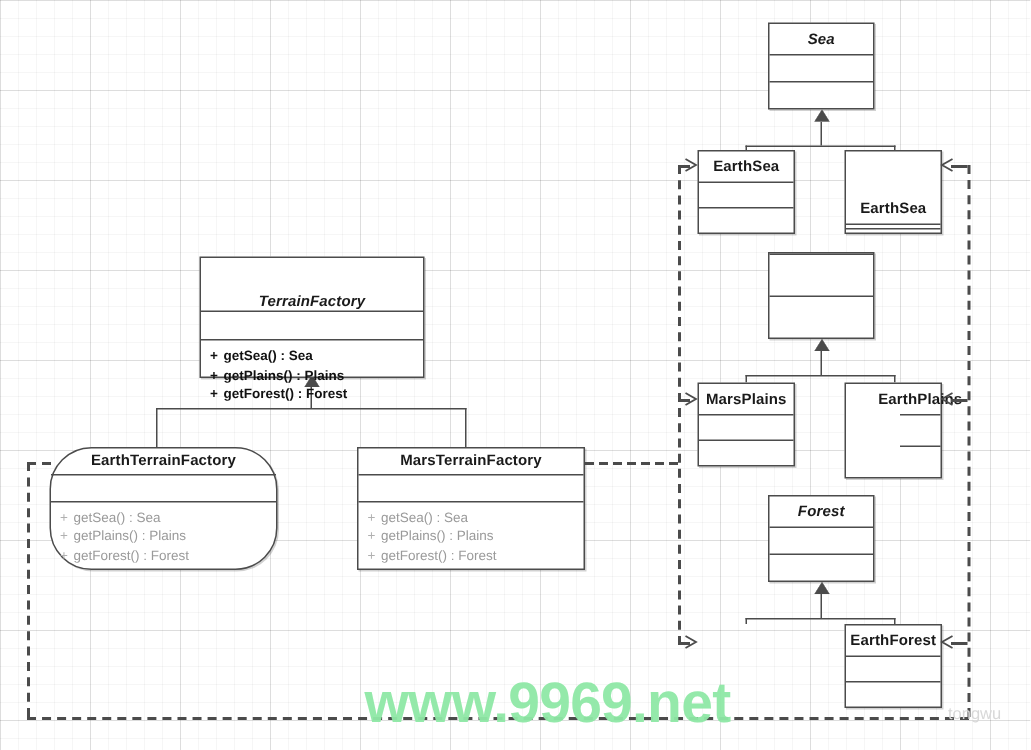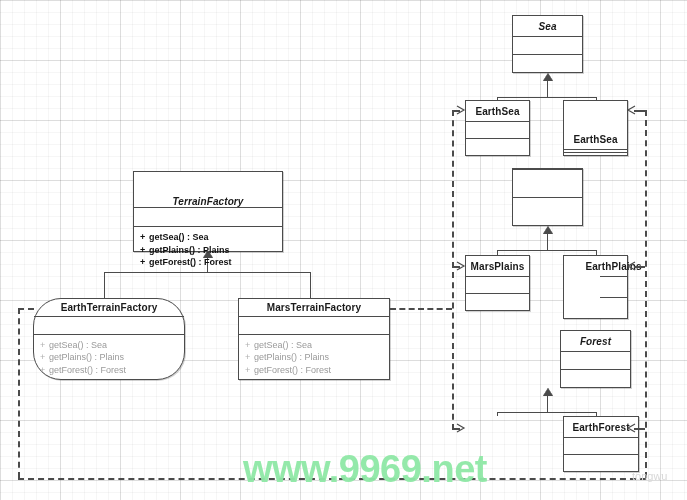--- a/index.html
+++ b/index.html
@@ -276,38 +276,38 @@
   </div>
 
   <div class="uml-box" style="left:563px; top:255px; width:65px; height:64px;padding-left:36px;">
     <div class="uml-title" style="height:20px;">EarthPlains</div>
     <div class="uml-sep"></div>
     <div class="uml-compartment"></div>
     <div class="uml-sep"></div>
     <div class="uml-compartment"></div>
   </div>
 
-  <div class="uml-box" style="left:512px; top:330px; width:71px; height:58px;margin-left:48px;">
+  <div class="uml-box" style="left:512px; top:330px; width:71px; height:58px;">
     <div class="uml-title abstract" style="height:20px;">Forest</div>
     <div class="uml-sep"></div>
     <div class="uml-compartment"></div>
     <div class="uml-sep"></div>
     <div class="uml-compartment"></div>
   </div>
 
   <div class="ln ln-v" style="left:547px; top:396px; height:16px;"></div>
   <div class="tri-wrap" style="left:543px; top:388px;">
     <div class="tri-up"></div>
   </div>
   <div class="ln ln-h" style="left:497px; top:412px; width:100px;"></div>
   <div class="ln ln-v" style="left:497px; top:412px; height:4px;"></div>
   <div class="ln ln-v" style="left:596px; top:412px; height:4px;"></div>
 
 
-  <div class="uml-box" style="left:563px; top:416px; width:76px; height:56px;">
+  <div class="uml-box" style="left:563px; top:416px; width:65px; height:56px;">
     <div class="uml-title" style="height:20px;">EarthForest</div>
     <div class="uml-sep"></div>
     <div class="uml-compartment"></div>
     <div class="uml-sep"></div>
     <div class="uml-compartment"></div>
   </div>
 
   <div class="dash-h" style="left:390px; top:308px; width:62px;"></div>
   <div class="dash-v" style="left:452px; top:110px; height:320px;"></div>
 

